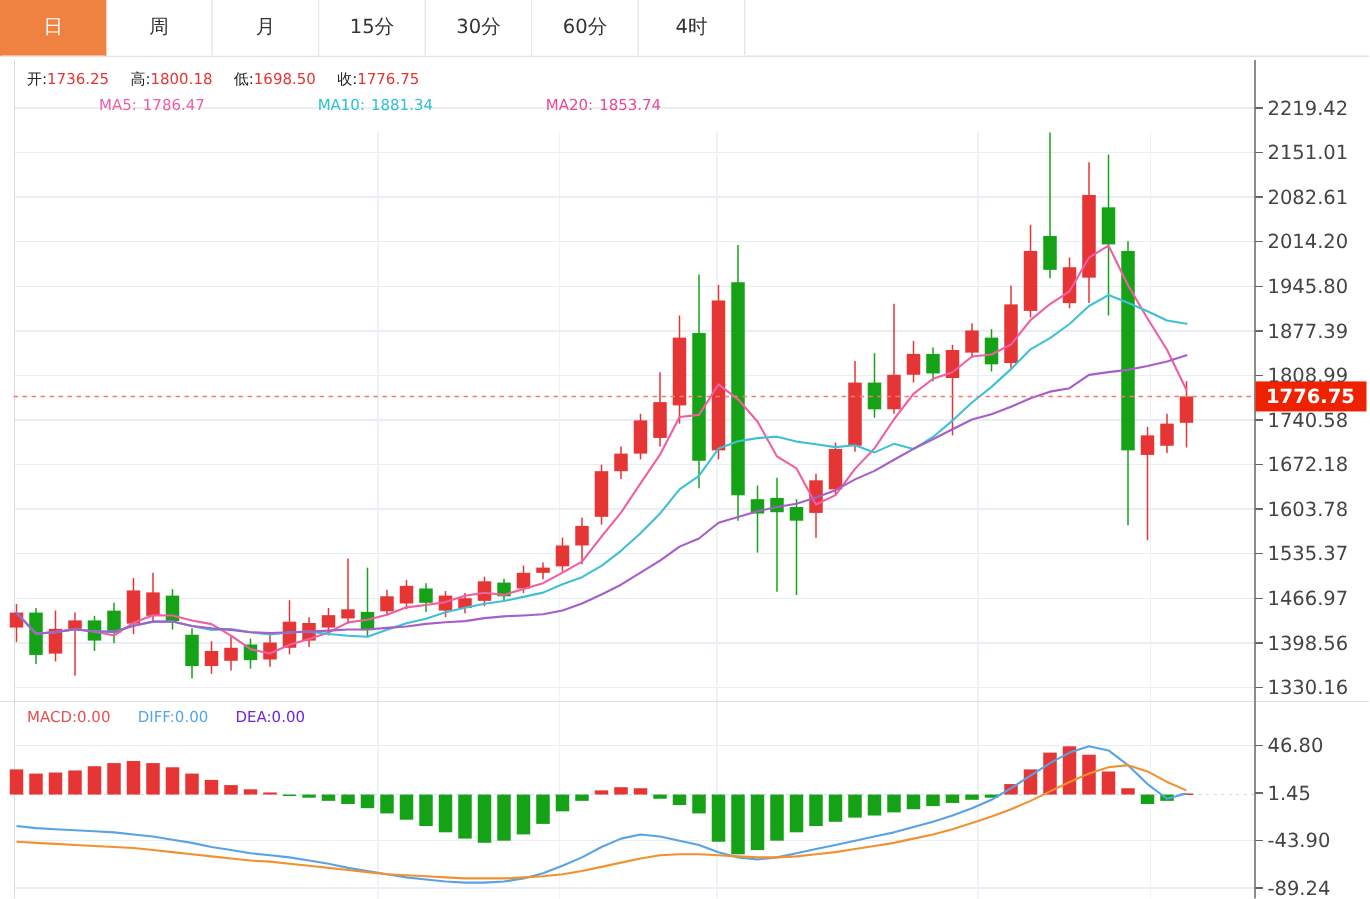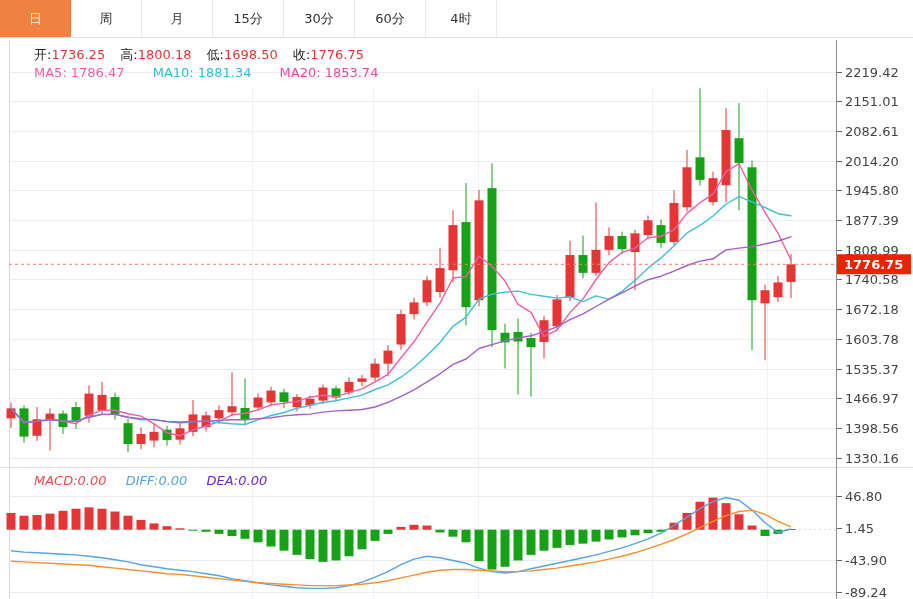--- a/index.html
+++ b/index.html
@@ -11,27 +11,27 @@
   .tabbar{
     position:absolute;top:0;left:0;width:913px;height:37px;background:#fff;
     border-bottom:1px solid #e2e2e2;display:flex;z-index:6;
   }
   .tab{
     width:71px;height:37px;line-height:37px;text-align:center;font-size:13px;color:#333;
     border-right:1px solid #e8e8e8;box-sizing:border-box;cursor:pointer;background:#fff;
   }
   .tab:first-child{border-left:1px solid #e8e8e8;}
   .tab.active{background:#ef8240;color:#fff;border-color:#ef8240;}
-  .inforow{position:absolute;left:34px;font-size:13px;white-space:nowrap;z-index:5;pointer-events:none;}
+  .inforow{position:absolute;left:18px;font-size:10px;white-space:nowrap;z-index:5;pointer-events:none;}
   #ohlc-row{top:46px;}
   #ma-row{top:65px;}
   #macd-row{top:473px;}
   .pair{margin-right:11px;}
-  .pair-wide{margin-right:24px;}
-  .pair-macd{margin-right:15px;font-style:italic;}
+  .pair-wide{margin-right:24px;margin-left:48px;}
+  .pair-macd{margin-right:15px;}
   .lbl{color:#222;}
   .val{color:#e53535;}
   .ma5{color:#ef5fa3;}
   .ma10{color:#2fbfd6;}
   .ma20{color:#ec4899;}
   .macd-l{color:#e65151;}
   .diff-l{color:#57a3e8;text-align:center;}
   .dea-l{color:#6d28d9;}
   .sp{display:inline-block;width:4px;}
 </style>

